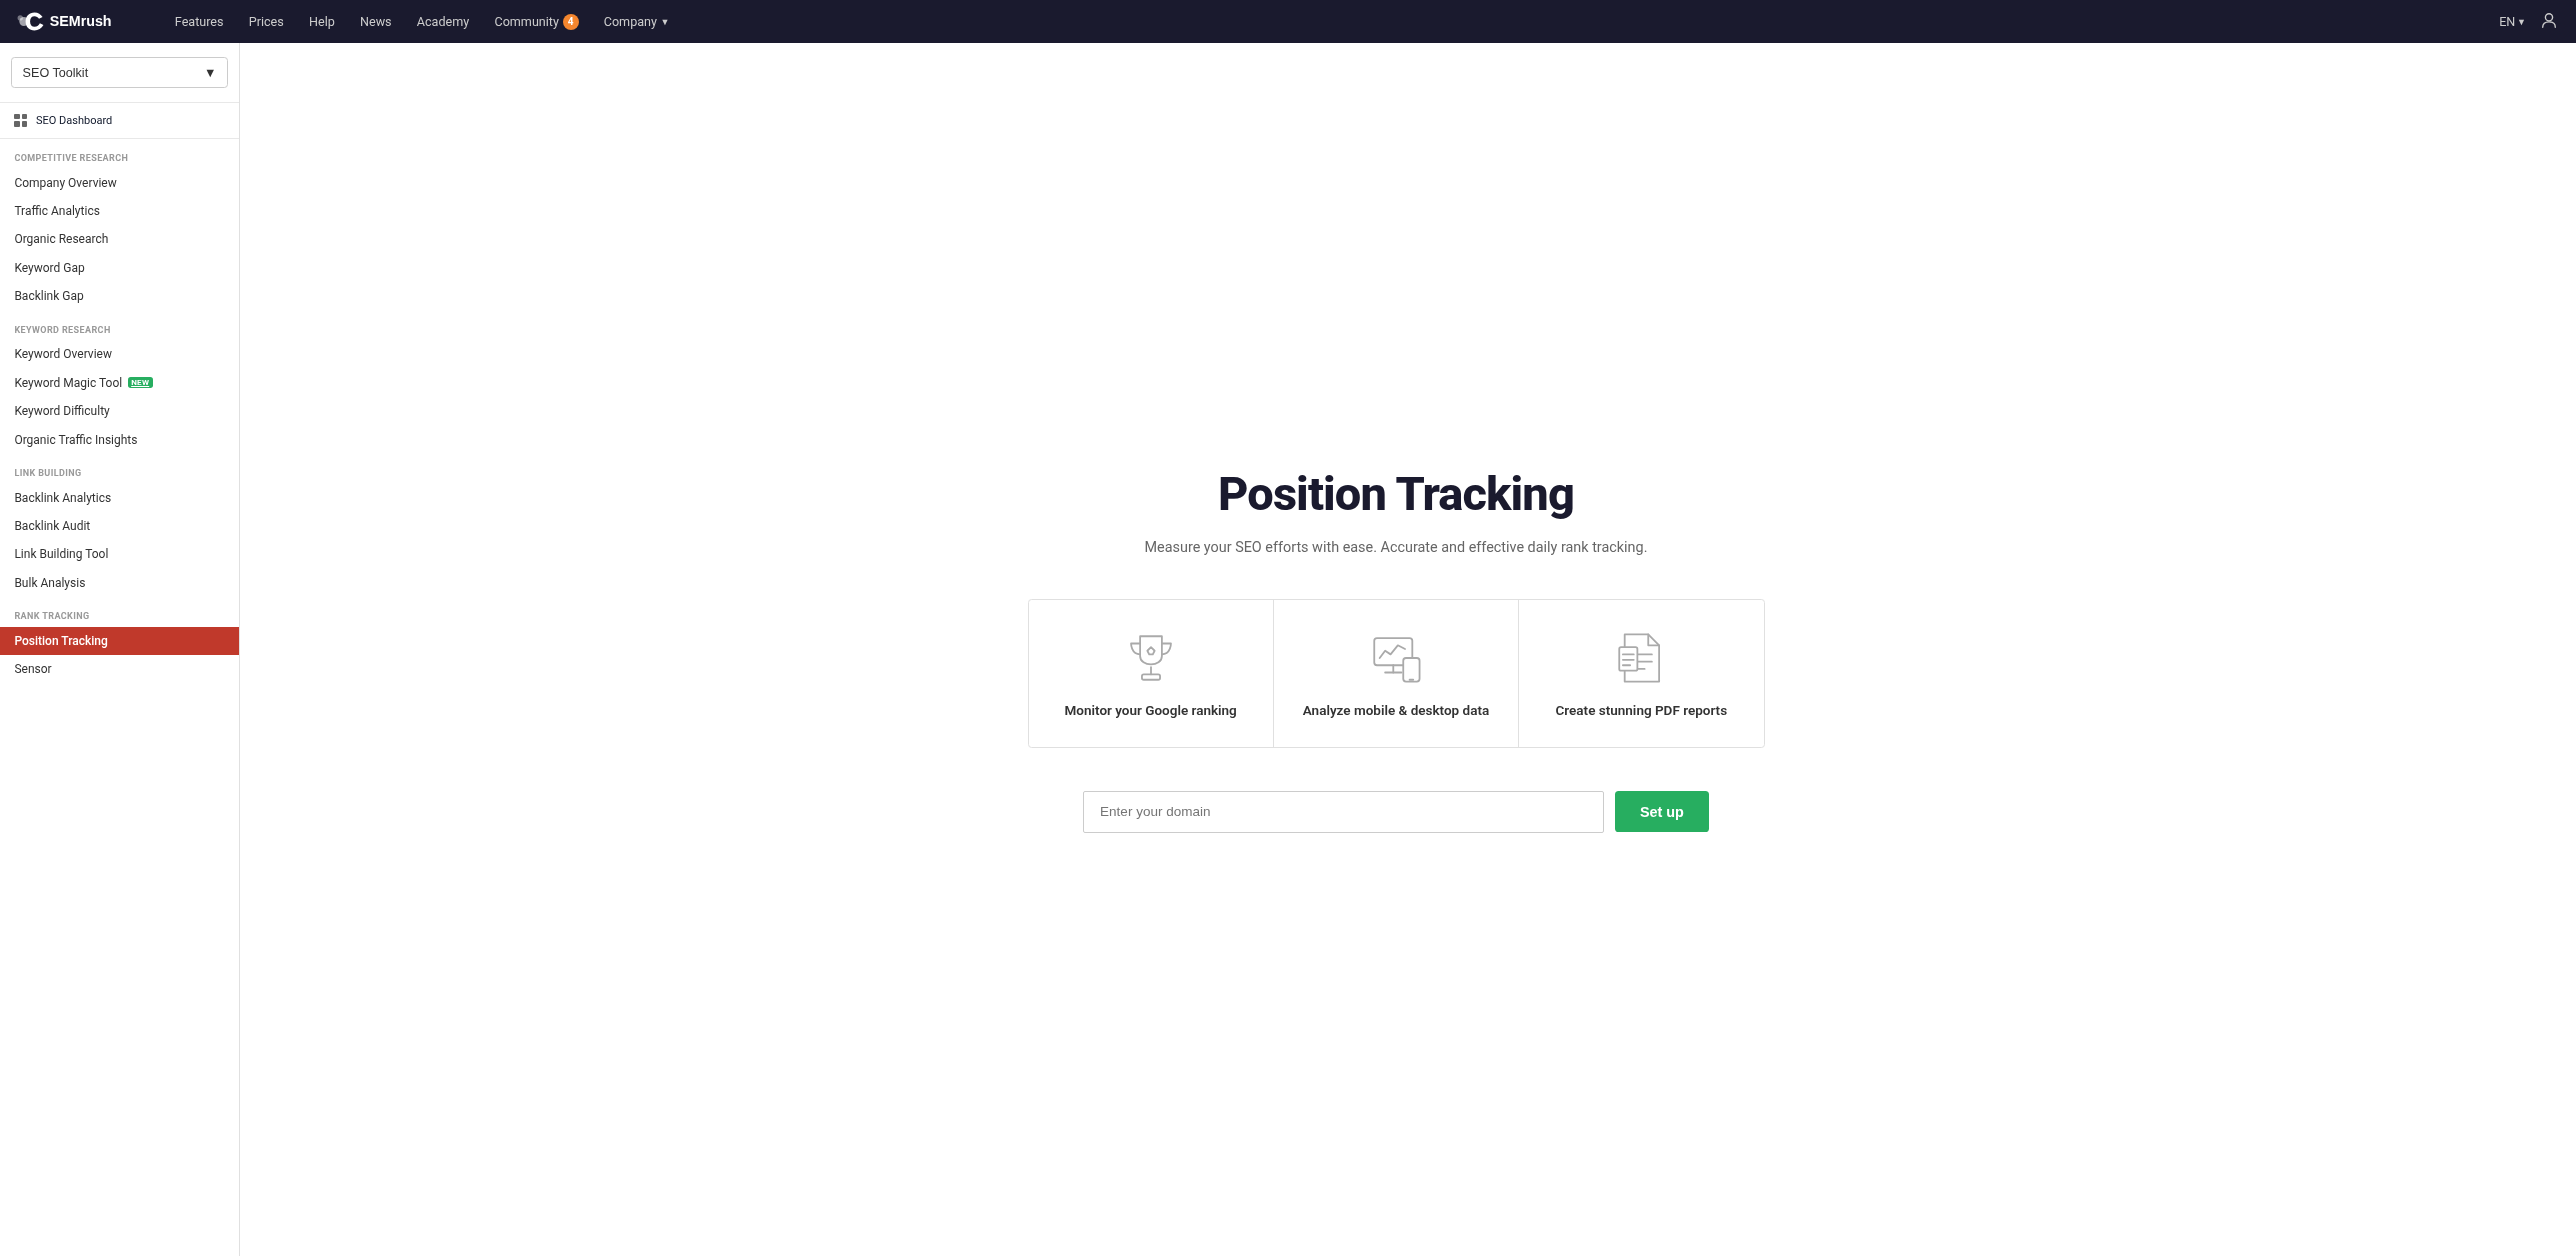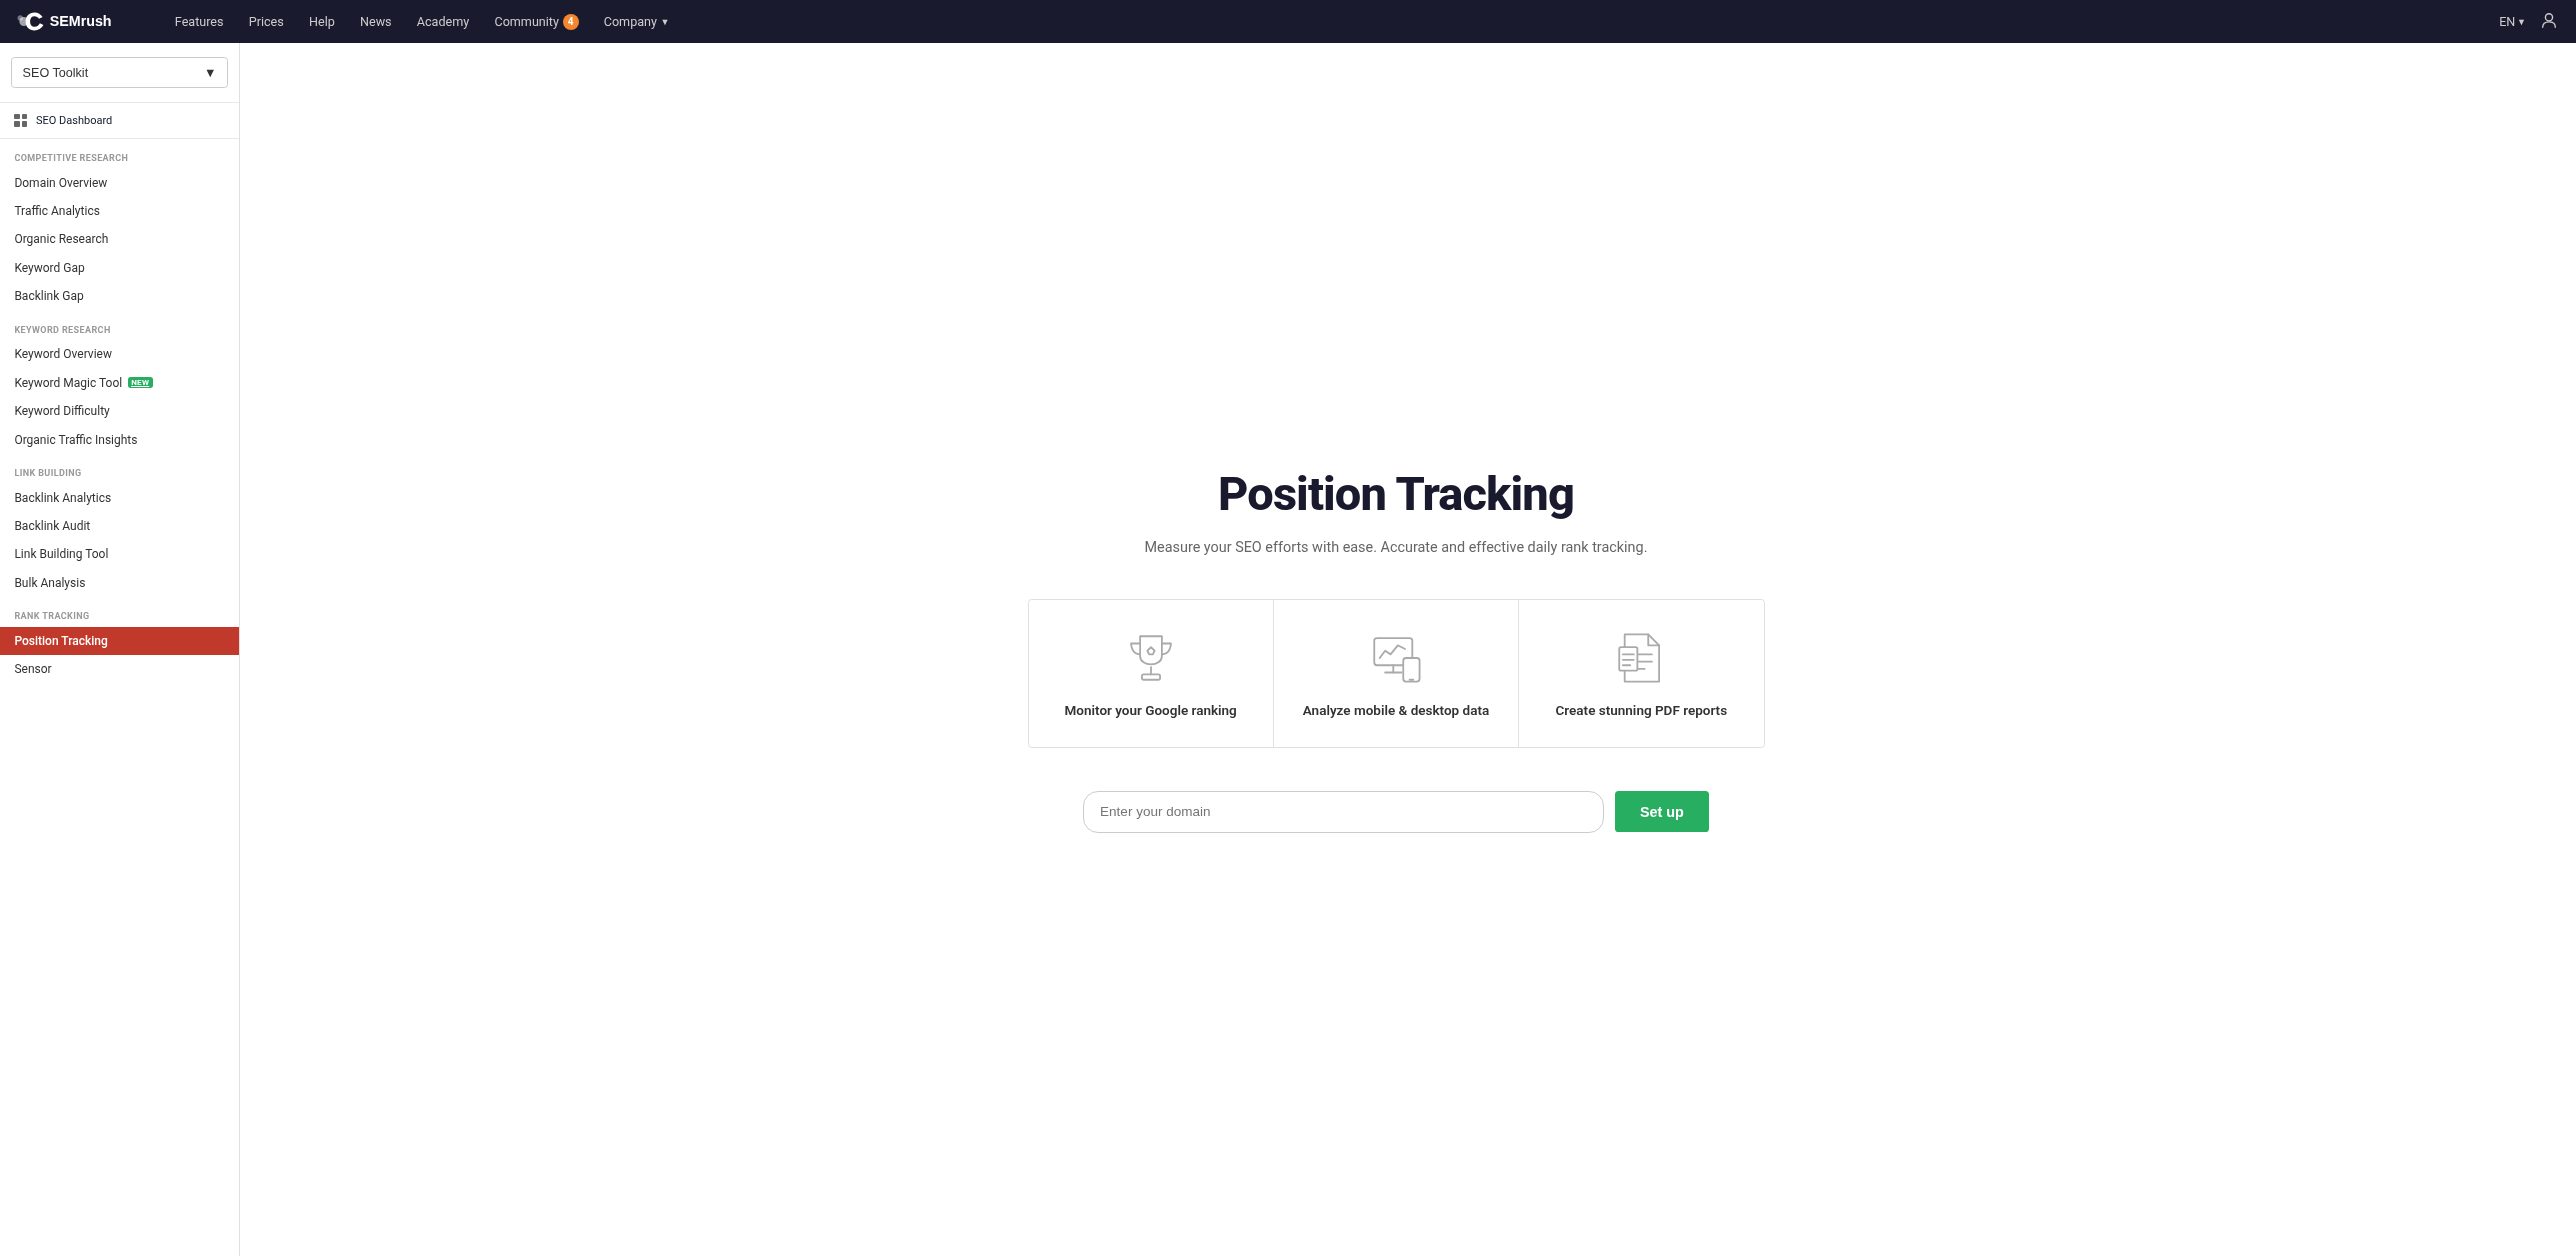--- a/index.html
+++ b/index.html
@@ -217,21 +217,21 @@
       display: flex;
       gap: 10.8px;
       justify-content: center;
       align-items: center;
     }
     .domain-input {
       flex: 1;
       max-width: 521px;
       padding: 12.6px 16px;
       border: 0.9px solid #ccc;
-      border-radius: 15px;
+      border-radius: 2px;
       font-size: 13.5px;
       color: #999;
       outline: none;
     }
     .setup-btn {
       background: #27ae60;
       color: #fff;
       border: none;
       padding: 12.6px 25px;
       border-radius: 3.6px;
@@ -300,21 +300,21 @@
       <div class="grid-icon">
         <div class="grid-dot"></div>
         <div class="grid-dot"></div>
         <div class="grid-dot"></div>
         <div class="grid-dot"></div>
       </div>
       <span>SEO Dashboard</span>
     </div>
 
     <div class="sidebar-section-label">COMPETITIVE RESEARCH</div>
-    <div class="sidebar-item">Domain Overview</div>
+    <div class="sidebar-item">Company Overview</div>
     <div class="sidebar-item">Traffic Analytics</div>
     <div class="sidebar-item">Organic Research</div>
     <div class="sidebar-item">Keyword Gap</div>
     <div class="sidebar-item">Backlink Gap</div>
 
     <div class="sidebar-section-label">KEYWORD RESEARCH</div>
     <div class="sidebar-item">Keyword Overview</div>
     <div class="sidebar-item">
       <span>Keyword Magic Tool</span>
       <span class="new-badge">NEW</span>

